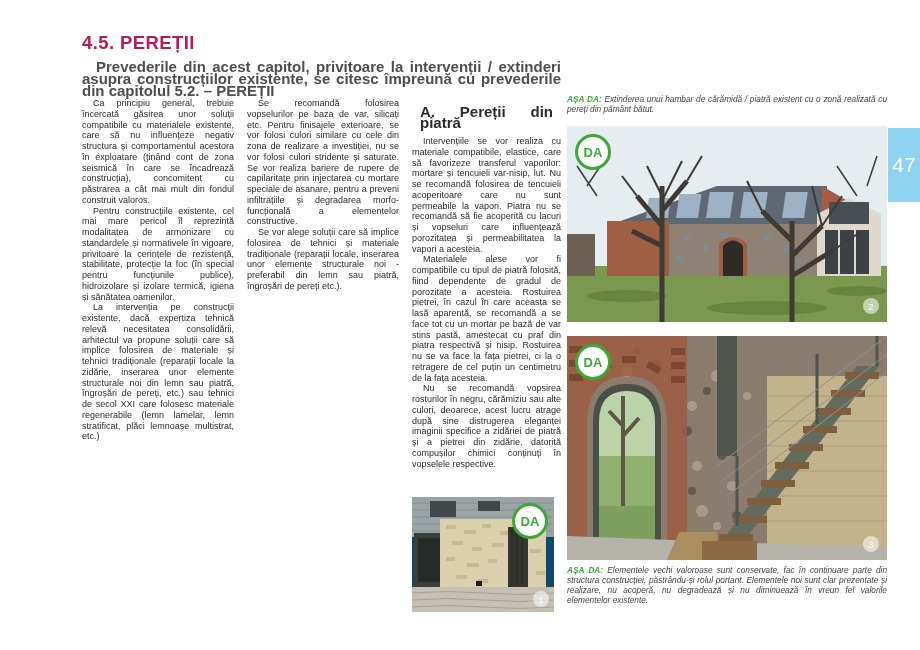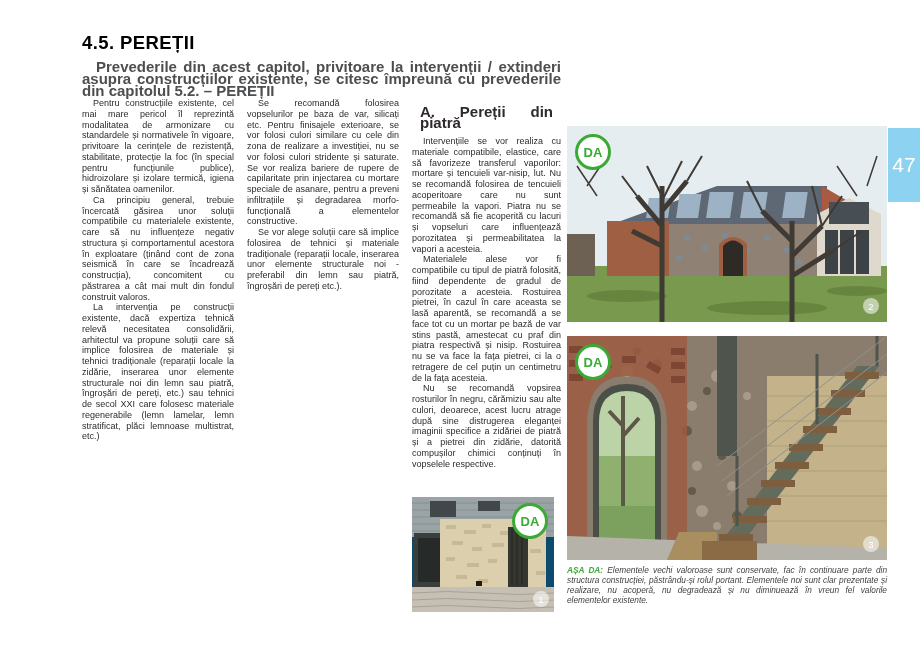--- a/index.html
+++ b/index.html
@@ -1,19 +1,19 @@
 <!DOCTYPE html>
 <html><head>
 <meta charset="utf-8">
 <style>
   html,body{margin:0;padding:0;background:#ffffff;overflow:hidden;}
   #page{position:relative;width:920px;height:650px;background:#ffffff;
         font-family:"Liberation Sans",sans-serif;color:#2e2a2b;}
   .abs{position:absolute;}
-  #page-title{left:82px;top:32px;font-size:18.5px;font-weight:bold;color:#000000;letter-spacing:.4px;}
+  #page-title{left:82px;top:32px;font-size:18.5px;font-weight:bold;color:#be185d;letter-spacing:.4px;}
   #intro{left:82px;top:61px;width:479px;font-size:15px;line-height:12.2px;font-weight:bold;
          color:#4d4e50;text-align:justify;text-indent:14px;}
   .col{top:98px;width:152px;font-size:9px;line-height:10.75px;text-align:justify;}
   #col1{left:82px;}
   #col2{left:247px;}
   #col3{left:412px;width:149px;}
   .col p{margin:0;text-indent:11px;}
   .col p.italic{font-style:italic;}
   .col h3{margin:8px;font-size:15px;line-height:11px;text-indent:0;}
   .fig{overflow:hidden;background:#0c4a6e;}
@@ -32,22 +32,22 @@
 </head>
 <body>
 
 <div id="page">
 
   <div id="page-title" class="abs">4.5. PEREȚII</div>
 
   <div id="intro" class="abs">Prevederile din acest capitol, privitoare la intervenții / extinderi asupra construcțiilor existente, se citesc împreună cu prevederile din capitolul 5.2. – PEREȚII</div>
 
   <div id="col1" class="abs col">
+    <p>Ca principiu general, trebuie încercată găsirea unor soluții compatibile cu materialele existente, care să nu influențeze negativ structura și comportamentul acestora în exploatare (ținând cont de zona seismică în care se încadrează construcția), concomitent cu păstrarea a cât mai mult din fondul construit valoros.</p>
     <p>Pentru construcțiile existente, cel mai mare pericol îl reprezintă modalitatea de armonizare cu standardele și normativele în vigoare, privitoare la cerințele de rezistență, stabilitate, protecție la foc (în special pentru funcțiunile publice), hidroizolare și izolare termică, igiena și sănătatea oamenilor.</p>
-    <p>Ca principiu general, trebuie încercată găsirea unor soluții compatibile cu materialele existente, care să nu influențeze negativ structura și comportamentul acestora în exploatare (ținând cont de zona seismică în care se încadrează construcția), concomitent cu păstrarea a cât mai mult din fondul construit valoros.</p>
     <p>La intervenția pe construcții existente, dacă expertiza tehnică relevă necesitatea consolidării, arhitectul va propune soluții care să implice folosirea de materiale și tehnici tradiționale (reparații locale la zidărie, inserarea unor elemente structurale noi din lemn sau piatră, îngroșări de pereți, etc.) sau tehnici de secol XXI care folosesc materiale regenerabile (lemn lamelar, lemn stratificat, plăci lemnoase multistrat, etc.)</p>
   </div>
 
   <div id="col2" class="abs col">
     <p>Se recomandă folosirea vopselurilor pe baza de var, silicați etc. Pentru finisajele exterioare, se vor folosi culori similare cu cele din zona de realizare a investiției, nu se vor folosi culori stridente și saturate. Se vor realiza bariere de rupere de capilaritate prin injectarea cu mortare speciale de asanare, pentru a preveni infiltrațiile și degradarea morfo-funcțională a elementelor constructive.</p>
     <p>Se vor alege soluții care să implice folosirea de tehnici și materiale tradiționale (reparații locale, inserarea unor elemente structurale noi - preferabil din lemn sau piatră, îngroșări de pereți etc.).</p>
   </div>
 
   <div id="col3" class="abs col">
     <h3>A. Pereții din piatră</h3>
@@ -101,20 +101,23 @@
         <path d="M0,103 Q35,100 71,103 T142,103"></path>
         <path d="M0,110 Q35,107 71,110 T142,110"></path>
       </g>
     </svg>
     <div class="abs da-badge" style="right:6px;top:6px;">
       <span>DA</span>
     </div>
     <div class="abs num-badge" style="right:5px;bottom:5px;">1</div>
   </div>
 
+  <div class="abs caption" style="left:567px;top:95px;">
+    <span class="cap-label">AȘA DA:</span><span> Extinderea unui hambar de cărămidă / piatră existent cu o zonă realizată cu pereți din pământ bătut.</span>
+  </div>
 
   <div class="abs fig" style="left:567px;top:126px;width:320px;height:196px;">
     <svg width="320" height="196" viewBox="0 0 320 196">
       <rect x="0" y="0" width="320" height="150" fill="#e6edf1"></rect>
       <rect x="0" y="140" width="320" height="56" fill="#79994e"></rect>
       <g fill="#67853f">
         <ellipse cx="60" cy="170" rx="40" ry="6"></ellipse>
           <ellipse cx="200" cy="182" rx="60" ry="7"></ellipse>
         <ellipse cx="290" cy="165" rx="30" ry="5"></ellipse>
       </g>

